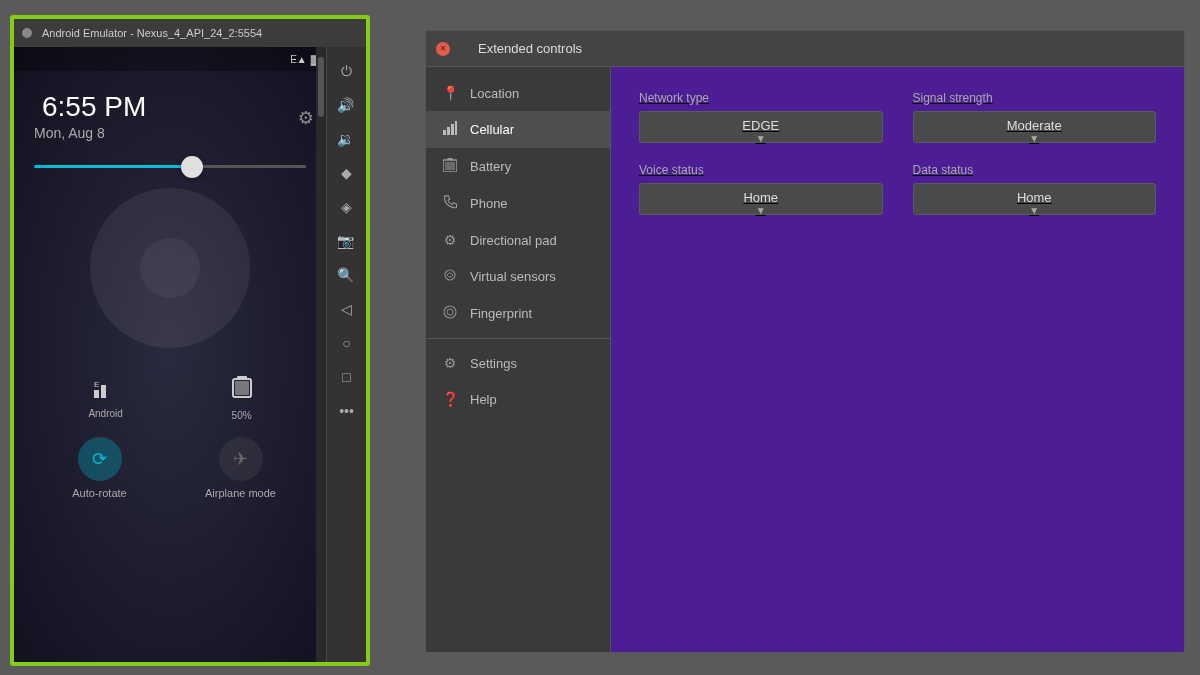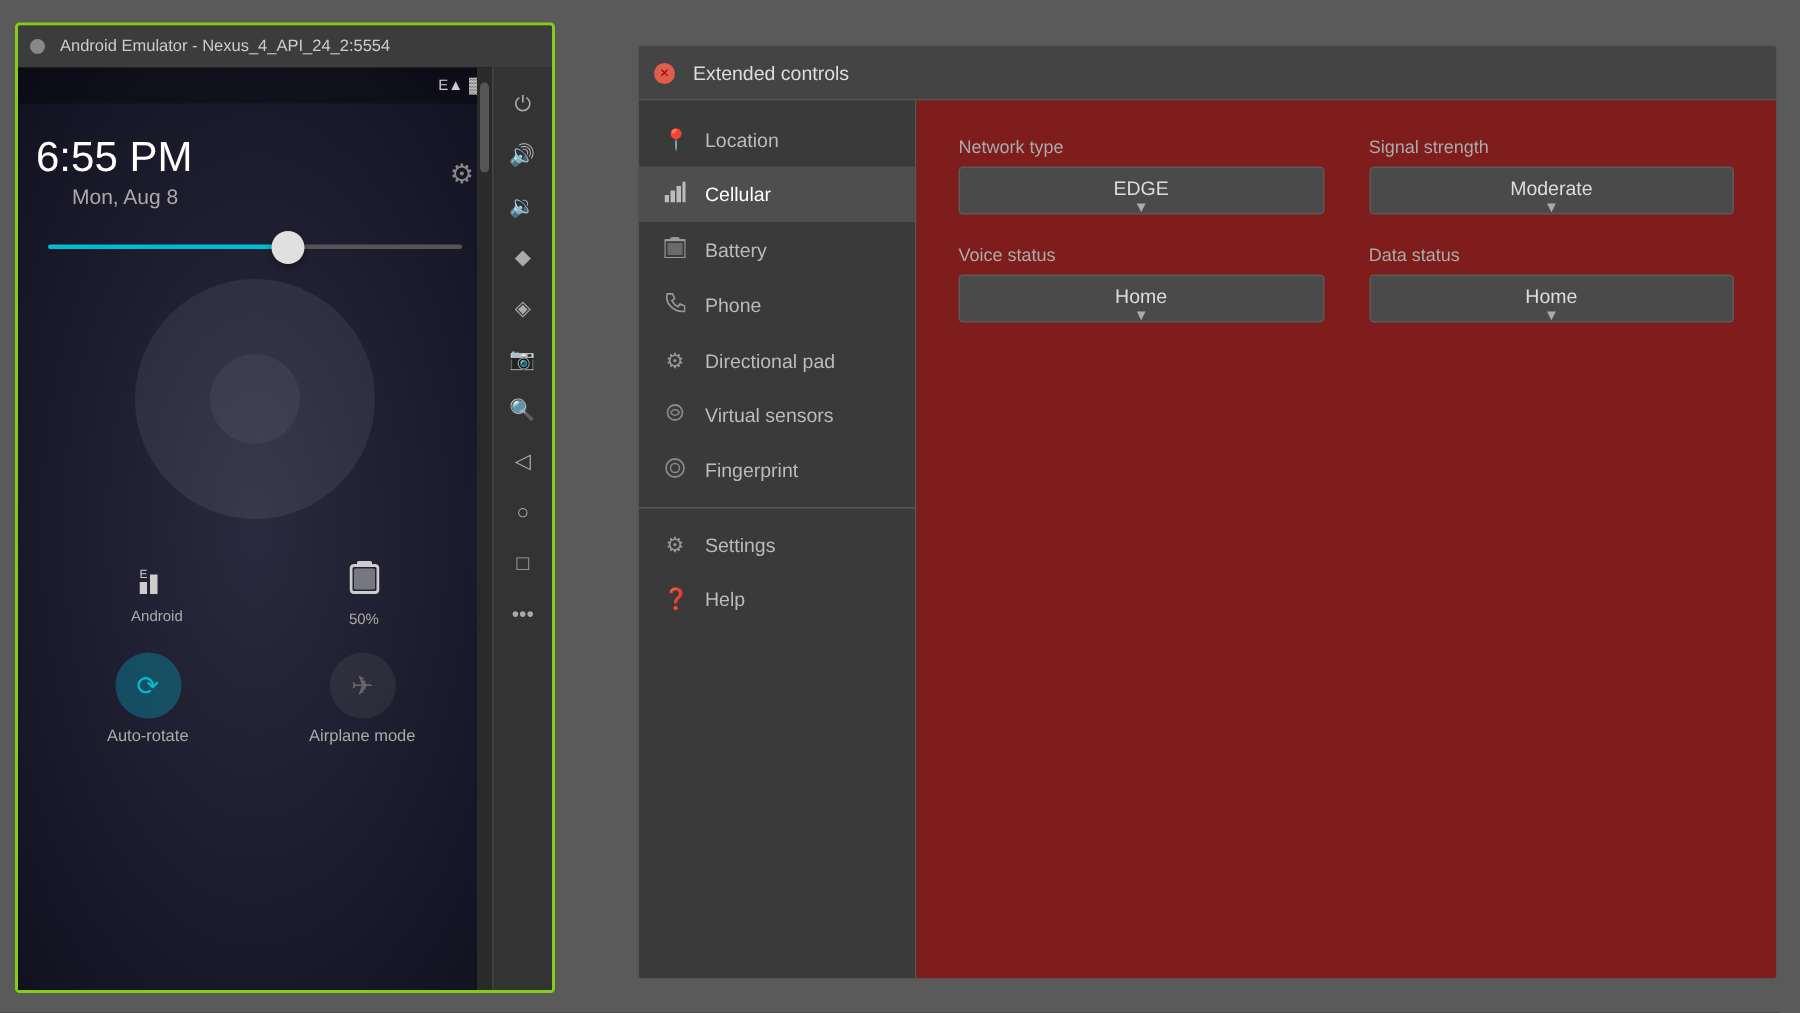--- a/index.html
+++ b/index.html
@@ -12,21 +12,21 @@
       position: relative;
     }
 
     
     .emulator-window {
       position: absolute;
       left: 10px;
       top: 15px;
       width: 360px;
       background: #2b2b2b;
-      border: 2px solid #84cc16;
+      border: 4px solid #84cc16;
       border-radius: 3px;
       overflow: hidden;
     }
     .emulator-titlebar {
       background: #3c3c3c;
       height: 28px;
       display: flex;
       align-items: center;
       padding: 0 8px;
       gap: 6px;
@@ -71,26 +71,26 @@
     .status-icon {
       color: #ccc;
       font-size: 10px;
     }
     
     .android-time {
       color: #ffffff;
       font-size: 28px;
       font-weight: 300;
       text-align: left;
-      padding: 20px 12px 2px;
+      padding: 20px 28px 2px;
     }
     .android-date {
       color: #aaaaaa;
       font-size: 14px;
-      padding: 0 36px 16px;
+      padding: 0 20px 16px;
     }
     
     .settings-gear {
       position: absolute;
       right: 12px;
       top: 60px;
       color: #888;
       font-size: 18px;
     }
     
@@ -263,21 +263,21 @@
       cursor: pointer;
       display: flex;
       align-items: center;
       justify-content: center;
       font-size: 8px;
       color: #900;
     }
     .ext-title {
       color: #ddd;
       font-size: 13px;
-      margin-left: 4px;
+      margin-left: 20px;
     }
     .extended-body {
       display: flex;
       height: 585px;
     }
     
     .ext-sidebar {
       width: 185px;
       background: #3a3a3a;
       border-right: 1px solid #555;
@@ -304,22 +304,23 @@
     }
     .sidebar-icon {
       font-size: 14px;
       width: 16px;
       text-align: center;
       color: #999;
     }
     
     .ext-content {
       flex: 1;
-      background: #7f1d1d;
+      background: #4c1d95;
       padding: 24px 28px;
+      text-decoration: underline;
     }
     .content-grid {
       display: grid;
       grid-template-columns: 1fr 1fr;
       gap: 20px 30px;
     }
     .field-group {
       display: flex;
       flex-direction: column;
       gap: 6px;

